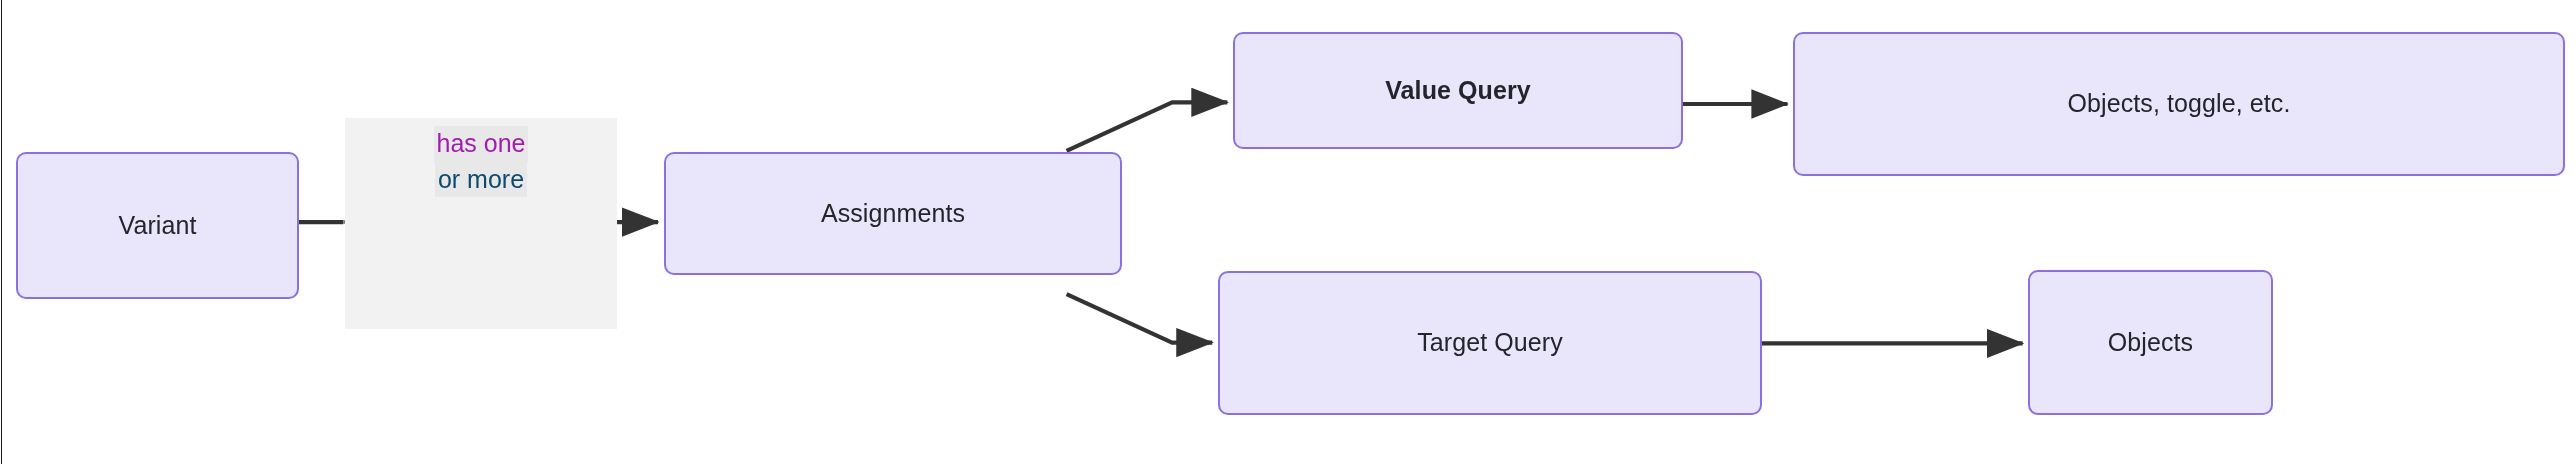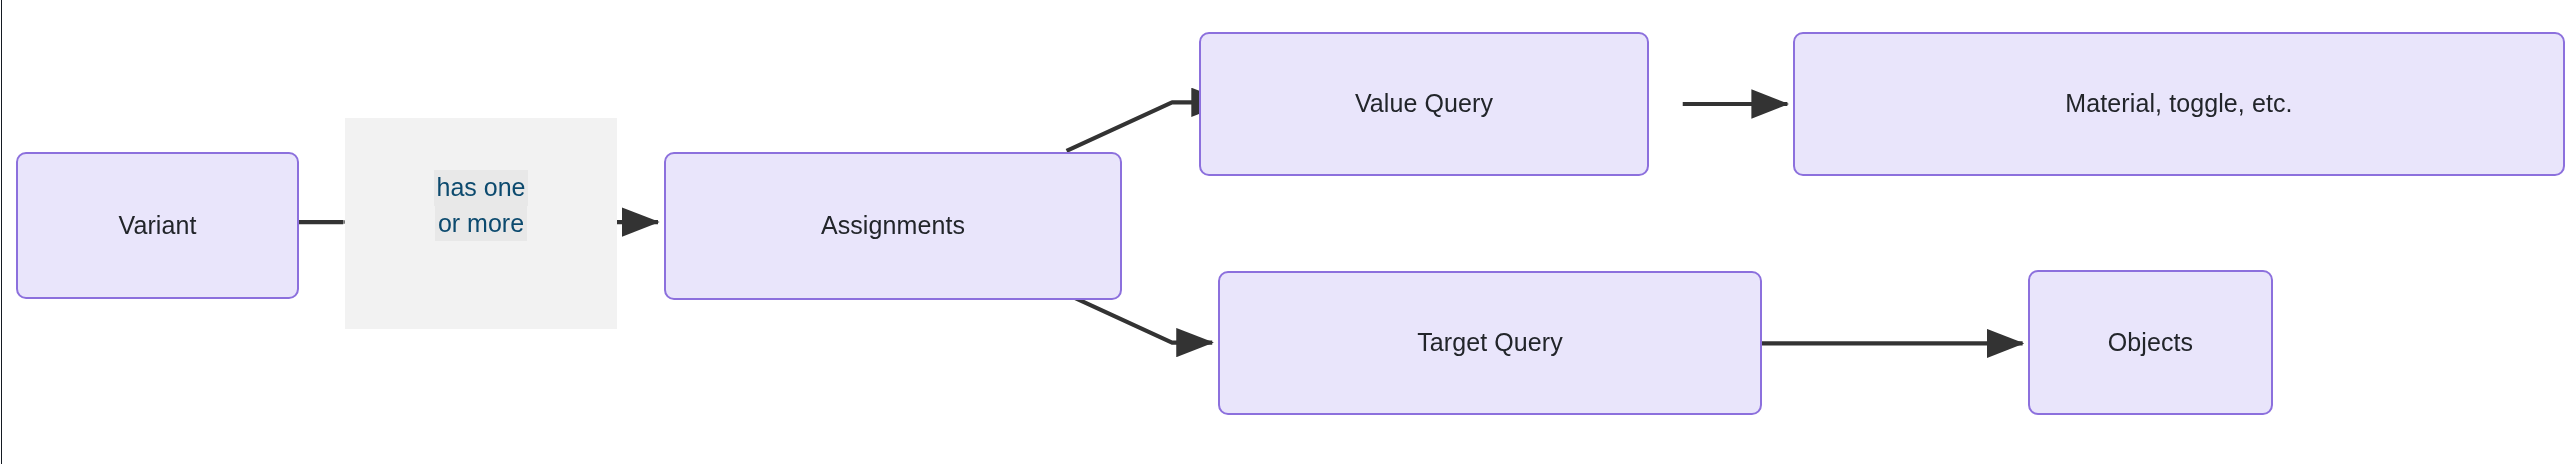--- a/index.html
+++ b/index.html
@@ -107,38 +107,38 @@
     <g>
       <path d="M 1274 351 L 1400 409 L 1448 409" fill="none" stroke="#333333" stroke-width="5" stroke-linejoin="round" marker-end="url(#arrowhead)"></path>
     </g>
 
     <g>
       <line x1="1997" y1="410" x2="2416" y2="410" stroke="#333333" stroke-width="5" marker-end="url(#arrowhead)"></line>
     </g>
   </svg>
 
   <div id="edge-label-plate" style="left: 345px; top: 118px; width: 272px; height: 211px; background: rgb(242, 242, 242);">
-    <span class="edge-label-line" style="color: #0c4a6e; margin-top: 44px;">has one</span>
+    <span class="edge-label-line" style="color: #a21caf;">has one</span>
     <span class="edge-label-line" style="color: #0c4a6e;">or more</span>
   </div>
 
   <div class="node" style="left: 16px; top: 152px; width: 283px; height: 147px; background: rgb(233, 229, 251); border-color: rgb(140, 112, 221);">
     <span class="node-label">Variant</span>
   </div>
 
-  <div class="node" style="left: 664px; top: 152px; width: 458px; height: 148px; background: rgb(233, 229, 251); border-color: rgb(140, 112, 221);">
+  <div class="node" style="left: 664px; top: 152px; width: 458px; height: 123px; background: rgb(233, 229, 251); border-color: rgb(140, 112, 221);">
     <span class="node-label">Assignments</span>
   </div>
 
-  <div class="node" style="left: 1199px; top: 32px; width: 450px; height: 144px; background: rgb(233, 229, 251); border-color: rgb(140, 112, 221);">
+  <div class="node" style="left: 1233px; top: 32px; width: 450px; height: 117px; background: rgb(233, 229, 251); border-color: rgb(140, 112, 221); font-weight: bold;">
     <span class="node-label">Value Query</span>
   </div>
 
   <div class="node" style="left: 1793px; top: 32px; width: 772px; height: 144px; background: rgb(233, 229, 251); border-color: rgb(140, 112, 221);">
-    <span class="node-label">Material, toggle, etc.</span>
+    <span class="node-label">Objects, toggle, etc.</span>
   </div>
 
   <div class="node" style="left: 1218px; top: 271px; width: 544px; height: 144px; background: rgb(233, 229, 251); border-color: rgb(140, 112, 221);">
     <span class="node-label">Target Query</span>
   </div>
 
   <div class="node" style="left: 2028px; top: 270px; width: 245px; height: 145px; background: rgb(233, 229, 251); border-color: rgb(140, 112, 221);">
     <span class="node-label">Objects</span>
   </div>
 

